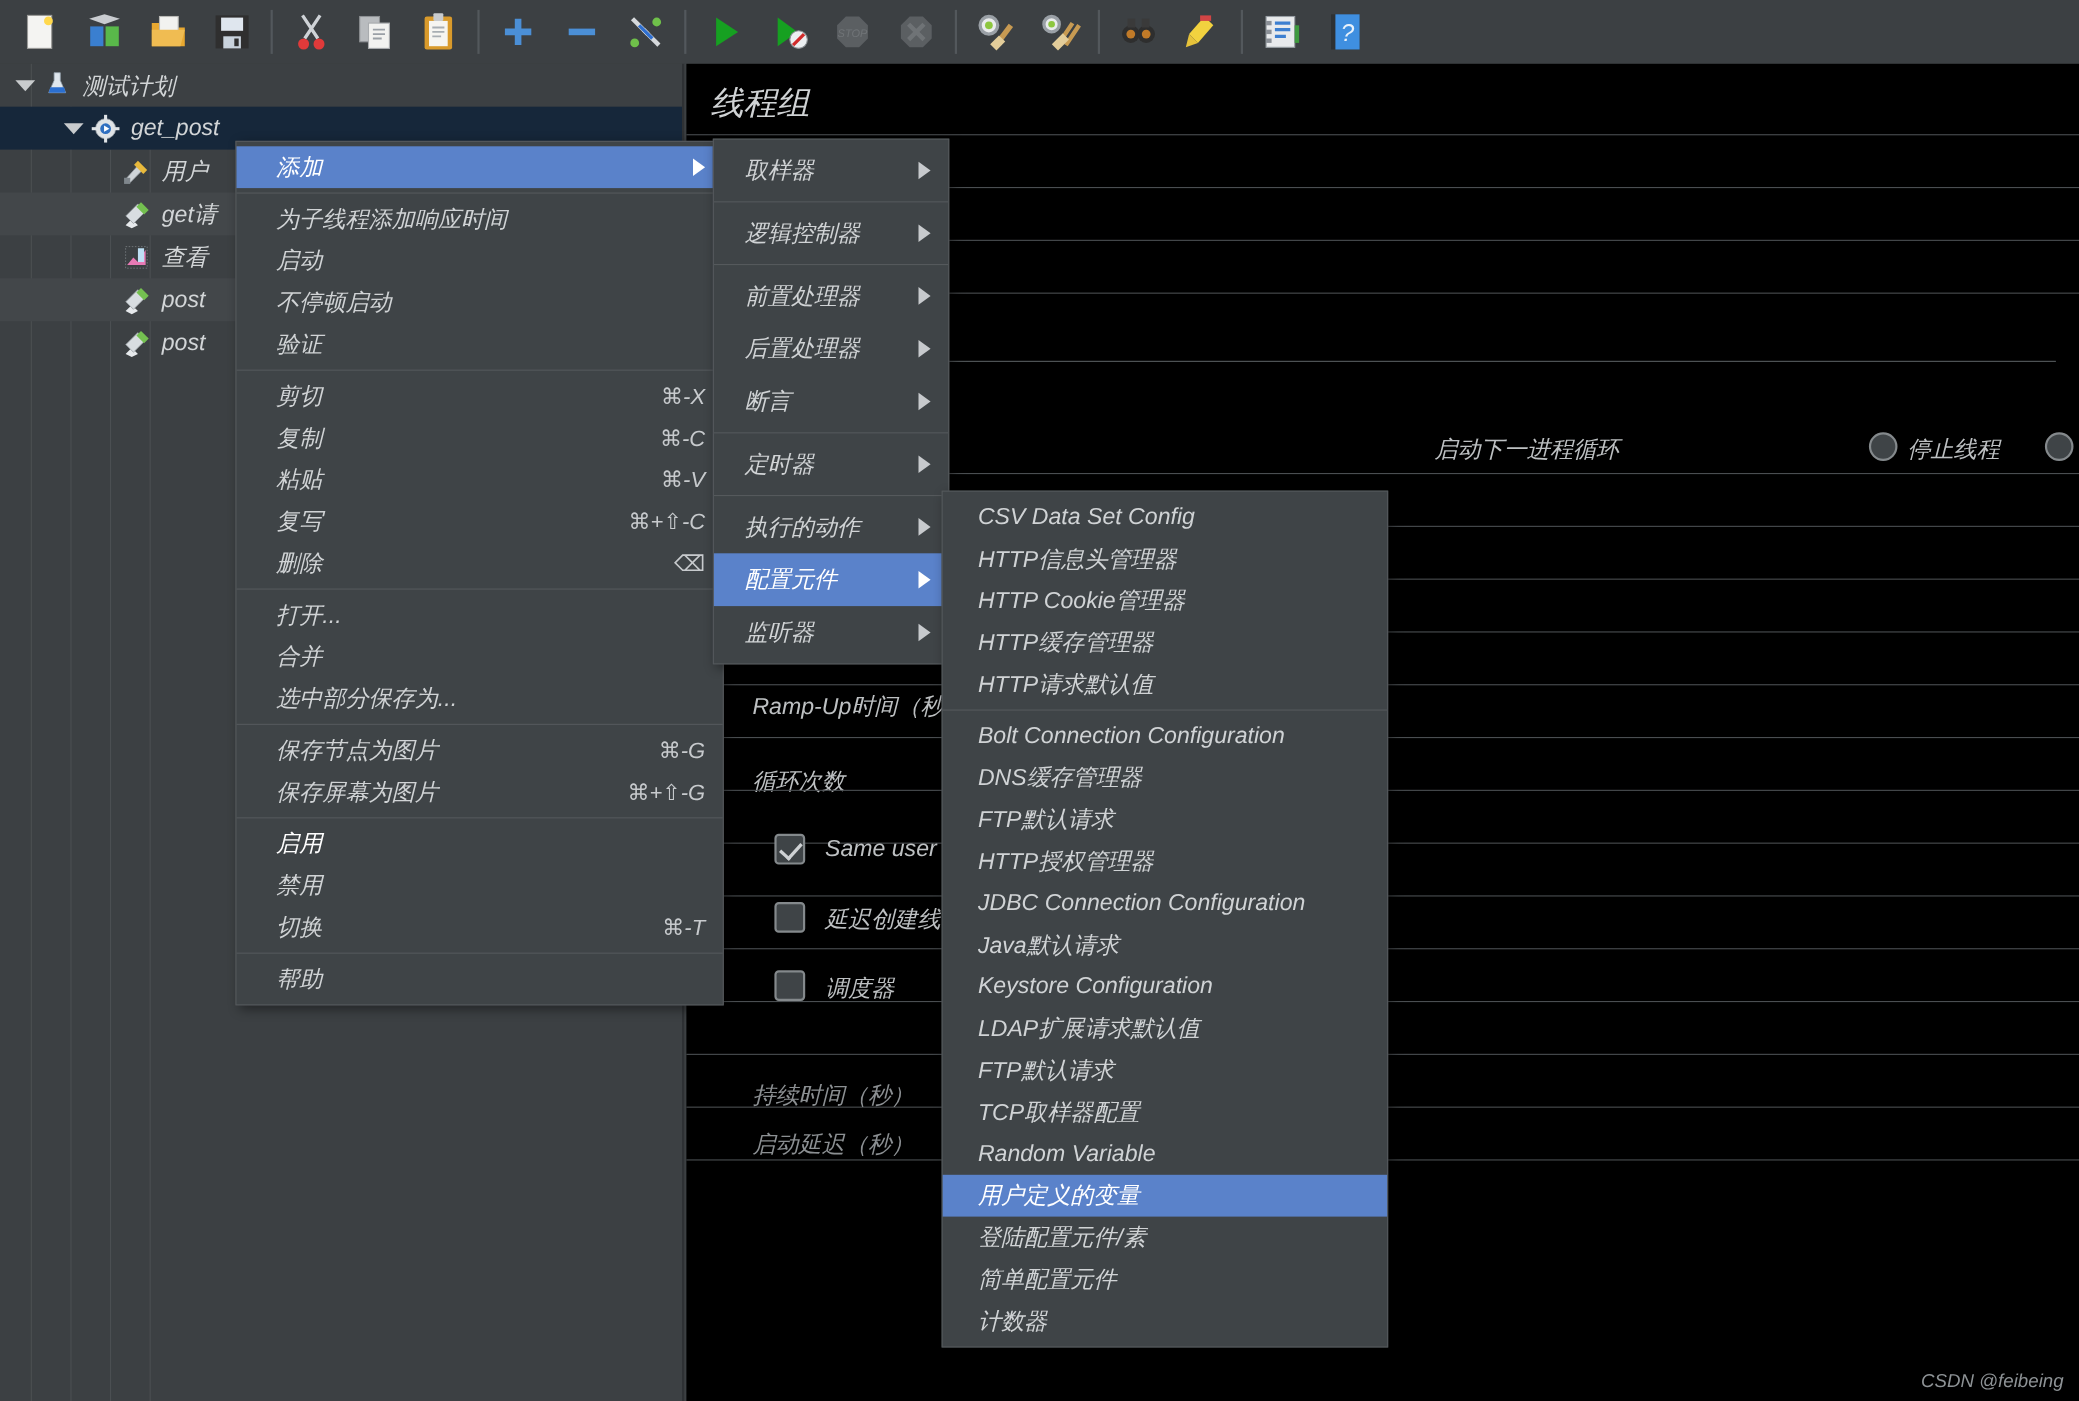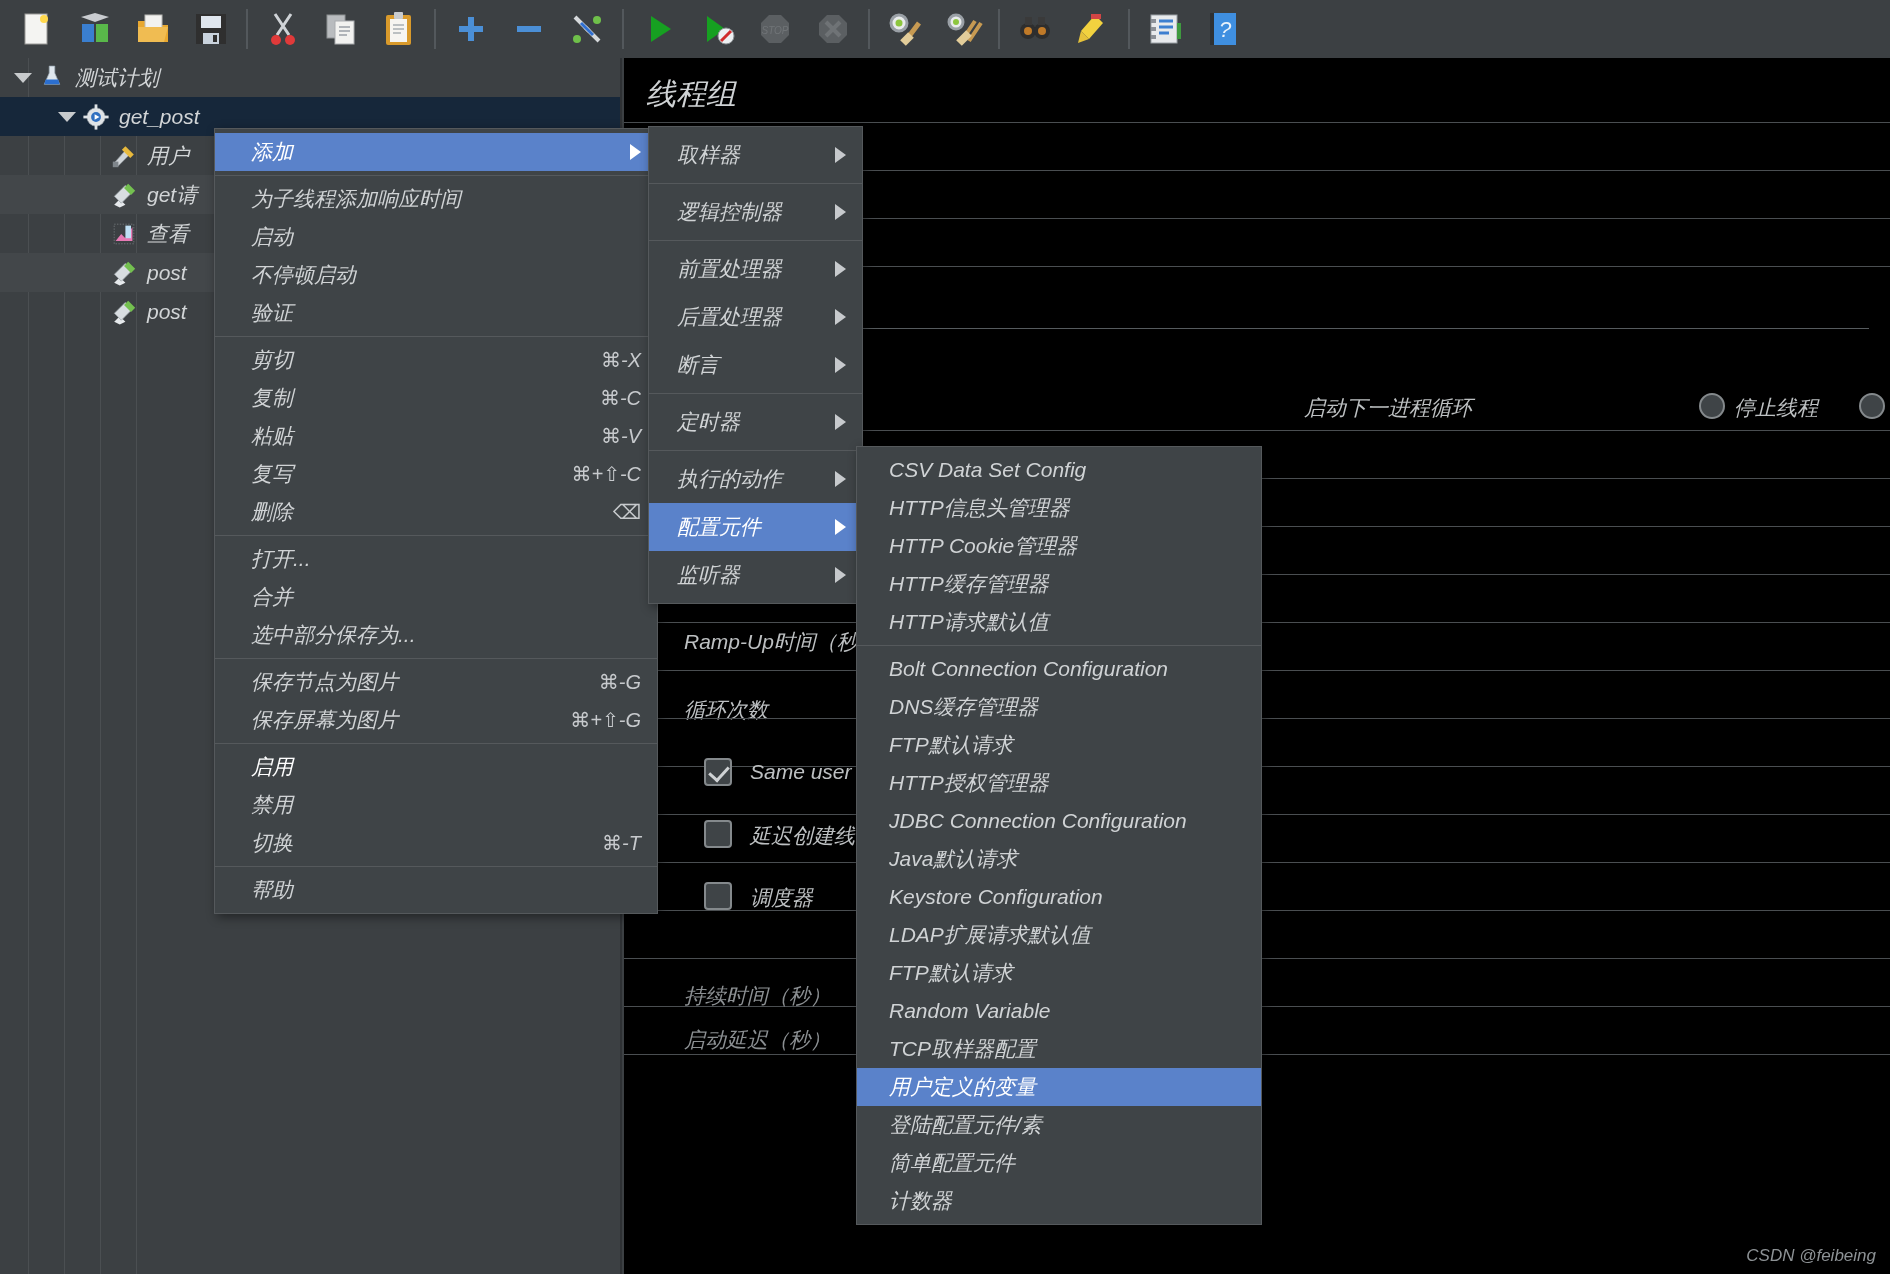--- a/index.html
+++ b/index.html
@@ -589,25 +589,25 @@
       </div>
       <div class="mi">
         <span class="lbl">LDAP扩展请求默认值</span>
         <span class="spacer"></span>
       </div>
       <div class="mi">
         <span class="lbl">FTP默认请求</span>
         <span class="spacer"></span>
       </div>
       <div class="mi">
+        <span class="lbl">TCP取样器配置</span>
+        <span class="spacer"></span>
+      </div>
+      <div class="mi">
         <span class="lbl">Random Variable</span>
-        <span class="spacer"></span>
-      </div>
-      <div class="mi">
-        <span class="lbl">TCP取样器配置</span>
         <span class="spacer"></span>
       </div>
       <div class="mi sel">
         <span class="lbl">用户定义的变量</span>
         <span class="spacer"></span>
       </div>
       <div class="mi">
         <span class="lbl">登陆配置元件/素</span>
         <span class="spacer"></span>
       </div>

